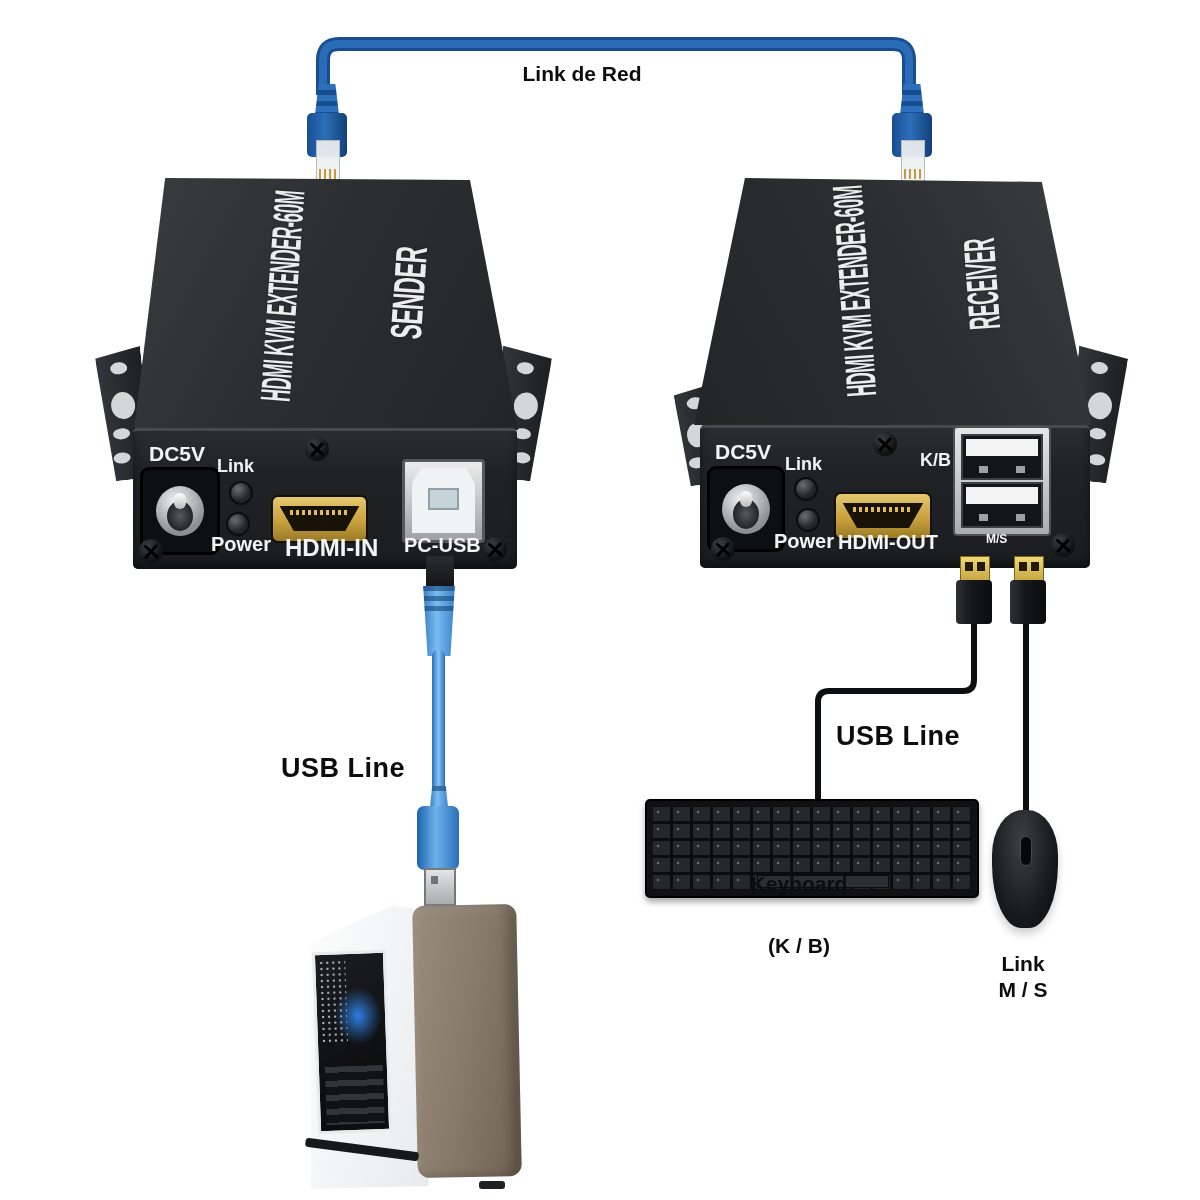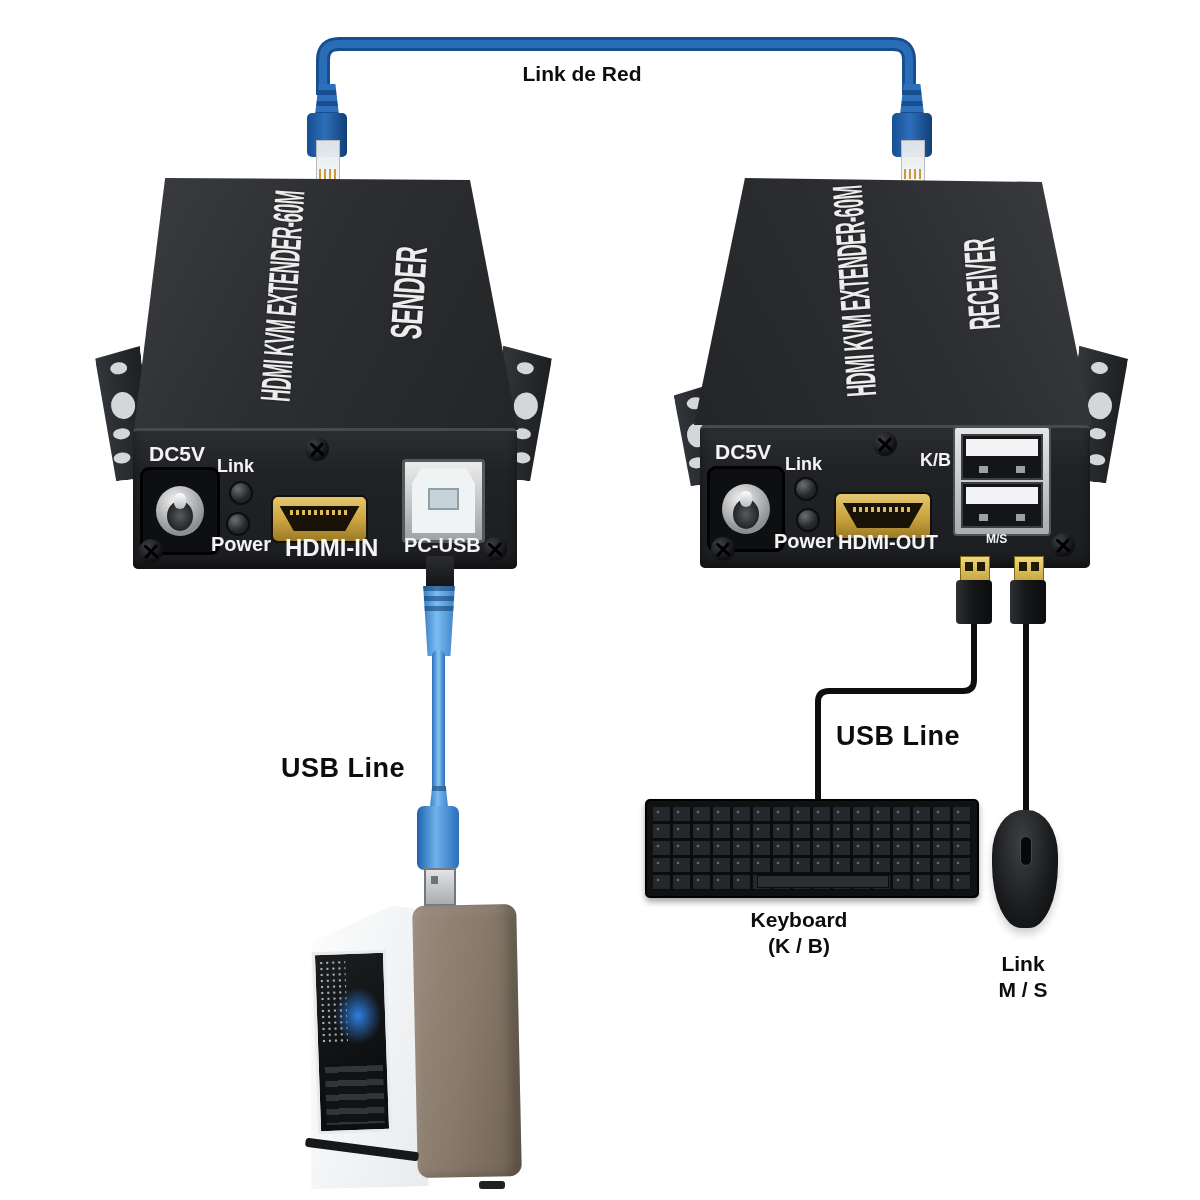--- a/index.html
+++ b/index.html
@@ -284,18 +284,18 @@
 
   <div class="keyboard" style="left:645px;top:799px;width:330px;height:95px">
     <div class="keys"></div>
     <div class="spacebar"></div>
   </div>
 
   <div class="mouse" style="left:992px;top:810px">
     <div class="wheel"></div>
   </div>
 
-  <div class="lbl med" style="left:699px;top:908px;width:200px">Keyboard</div>
+  <div class="lbl med" style="left:699px;top:872px;width:200px">Keyboard</div>
   <div class="lbl med" style="left:699px;top:934px;width:200px">(K / B)</div>
   <div class="lbl med" style="left:963px;top:952px;width:120px">Link</div>
   <div class="lbl med" style="left:963px;top:978px;width:120px">M / S</div>
 
 </div>
 
 </body></html>

